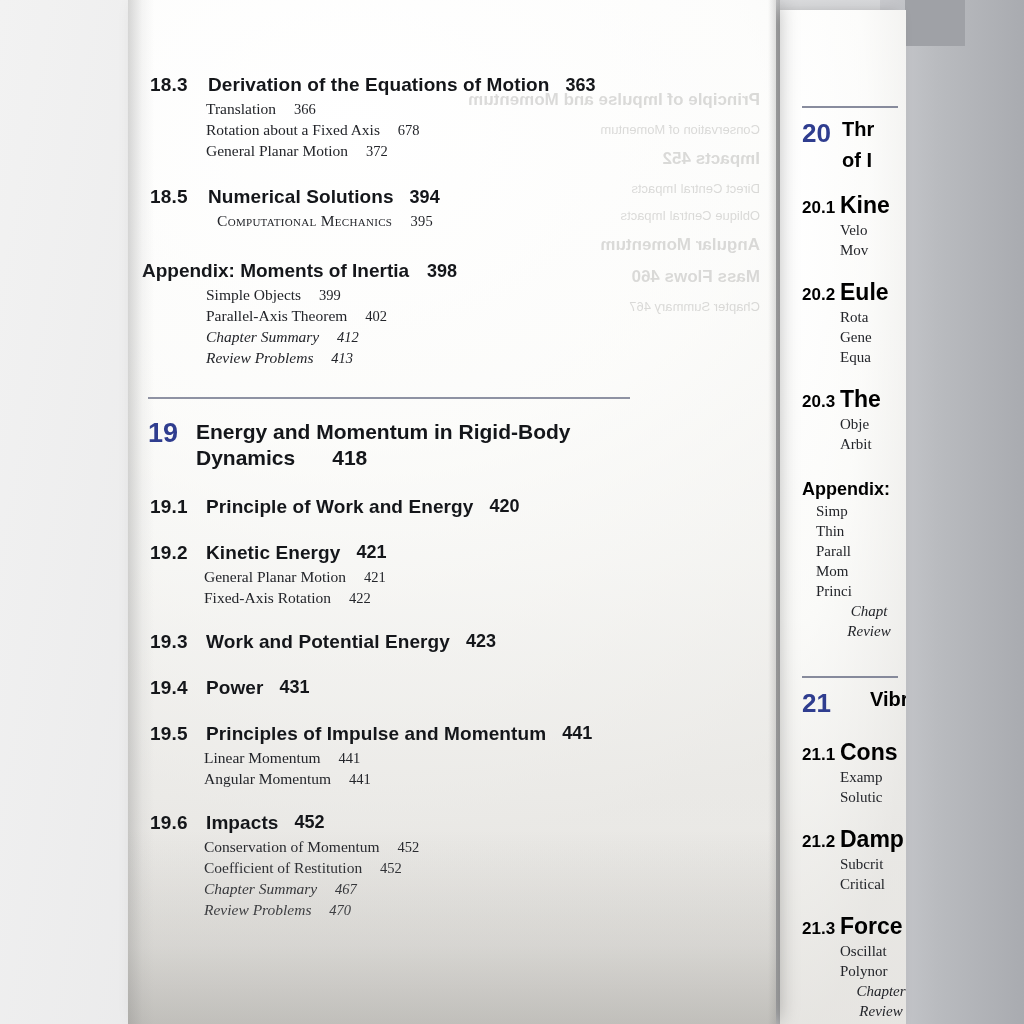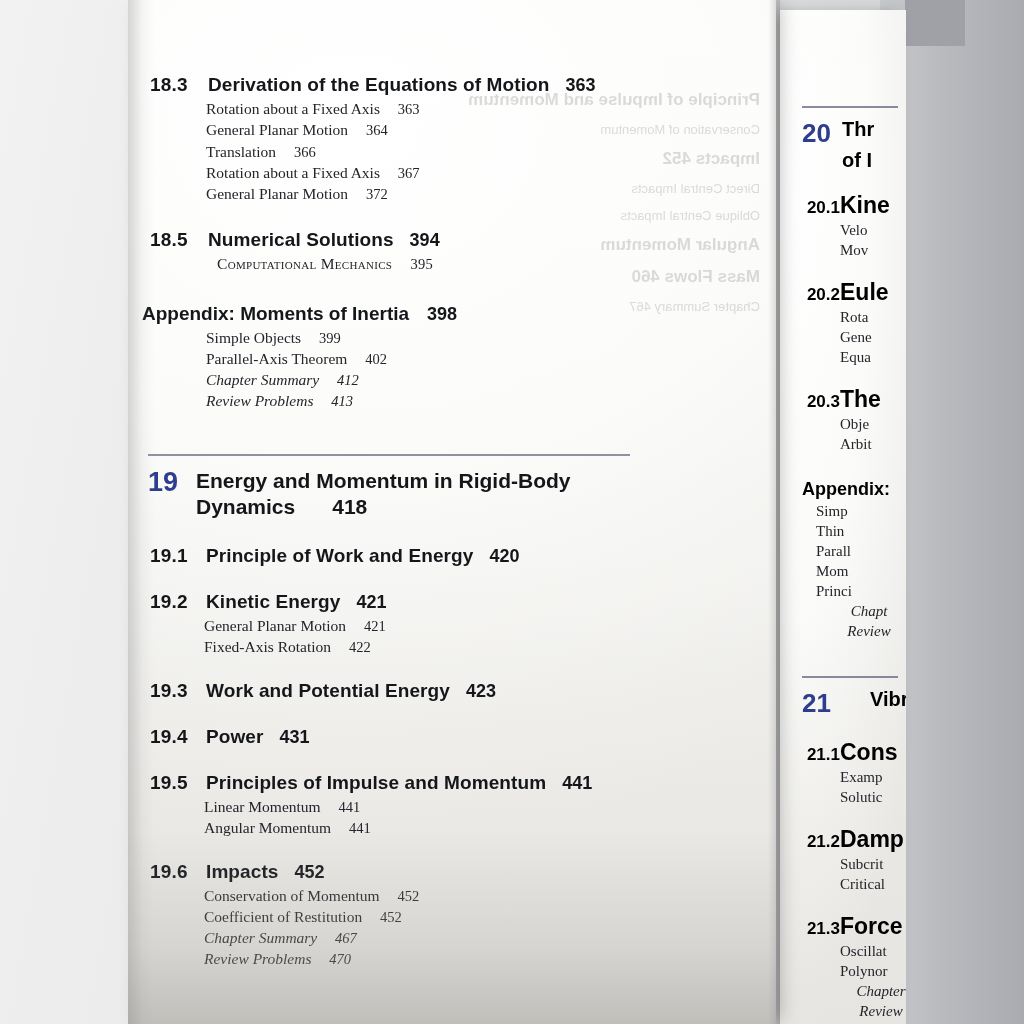--- a/index.html
+++ b/index.html
@@ -161,23 +161,23 @@
     color: #23252a;
     margin-top: 3px;
     white-space: nowrap;
   }
   .sub .spg { margin-left: 14px; font-size: 14.5px; }
   .sub.italic { font-style: italic; }
   .sub.smallcaps { font-variant: small-caps; letter-spacing: 0.3px; margin-left: 11px; }
 
   
   .chapter {
-    margin-top: 44px;
+    margin-top: 30px;
     position: relative;
-    padding-top: 14px;
+    padding-top: 22px;
   }
   .chapter .rule {
     position: absolute;
     left: 0; top: 0;
     width: 482px;
     height: 2px;
     background: #6a6f86;
     opacity: 0.75;
   }
   .chapter-row {
@@ -198,33 +198,33 @@
     line-height: 1.25;
     color: #14161a;
     max-width: 420px;
   }
   .chapter .cpage {
     font-weight: 700;
     margin-left: 16px;
   }
 
   .ch-block { margin-top: 6px; }
-  .ch-block .lvl1 { margin-top: 24px; }
+  .ch-block .lvl1 { margin-top: 24px; align-items: center; }
   .ch-block .lvl1 .num { width: 56px; flex: 0 0 56px; }
 
   
   .r-chapter { margin-top: 0; }
   .r-rule {
     width: 96px; height: 2px; background: #6a6f86; opacity: .8;
     margin-bottom: 10px;
   }
   .r-cnum { font-size: 26px; font-weight: 700; color: #2f3d8f; display: inline-block; width: 40px; }
   .r-ctitle { font-size: 20px; font-weight: 700; display: inline-block; vertical-align: top; }
   .r-lvl1 { margin-top: 20px; white-space: nowrap; }
-  .r-num { font-size: 17px; font-weight: 700; display: inline-block; width: 38px; text-align: right; }
+  .r-num { font-size: 17px; font-weight: 700; display: inline-block; width: 38px; }
   .r-ttl { font-size: 23px; font-weight: 700; }
   .r-sub {
     font-family: "Liberation Serif", serif;
     font-size: 15px;
     margin-top: 3px;
     white-space: nowrap;
     color: #23252a;
   }
   .r-sub.italic { font-style: italic; text-align: center; }
   .r-app { font-size: 18px; font-weight: 700; margin-top: 26px; white-space: nowrap; }
@@ -318,41 +318,31 @@
   </div>
 
   <div class="toc">
 
     <div class="entry">
       <div class="lvl1">
         <span class="num">18.3</span>
         <span class="ttl">Derivation of the Equations of Motion</span>
         <span class="pg">363</span>
       </div>
-      <div class="subs">
-        <div class="sub">
-          <span>Rotation about a Fixed Axis</span>
-          <span class="spg">363</span>
-        </div>
-        <div class="sub">
-          <span>General Planar Motion</span>
-          <span class="spg">364</span>
-        </div>
-      </div>
     </div>
 
     <div class="entry">
       <div class="subs">
         <div class="sub">
           <span>Translation</span>
           <span class="spg">366</span>
         </div>
         <div class="sub">
           <span>Rotation about a Fixed Axis</span>
-          <span class="spg">367</span>
+          <span class="spg">678</span>
         </div>
         <div class="sub">
           <span>General Planar Motion</span>
           <span class="spg">372</span>
         </div>
       </div>
     </div>
 
     <div class="entry">
       <div class="lvl1">

